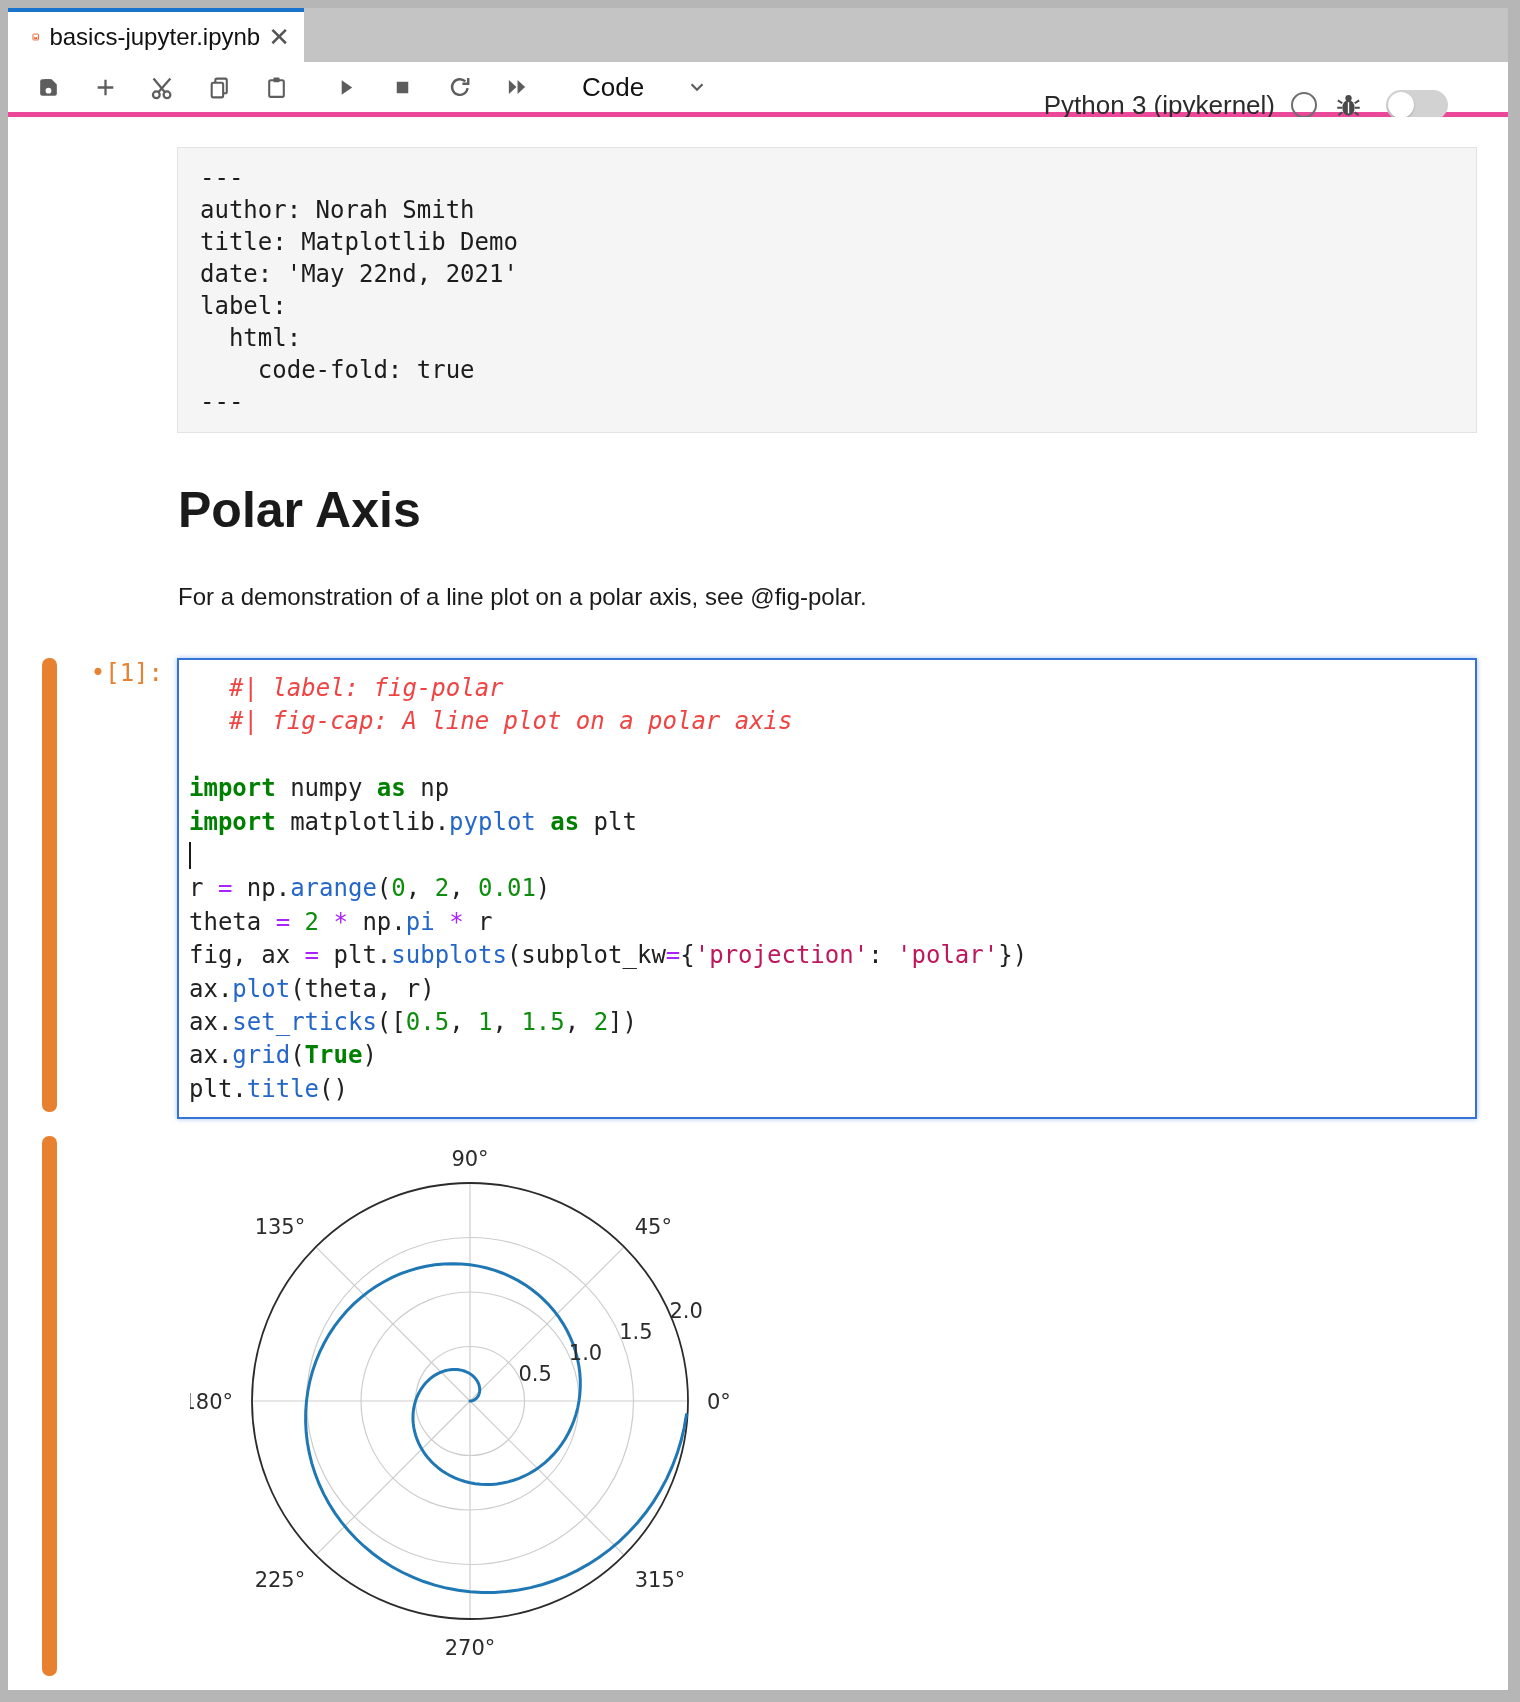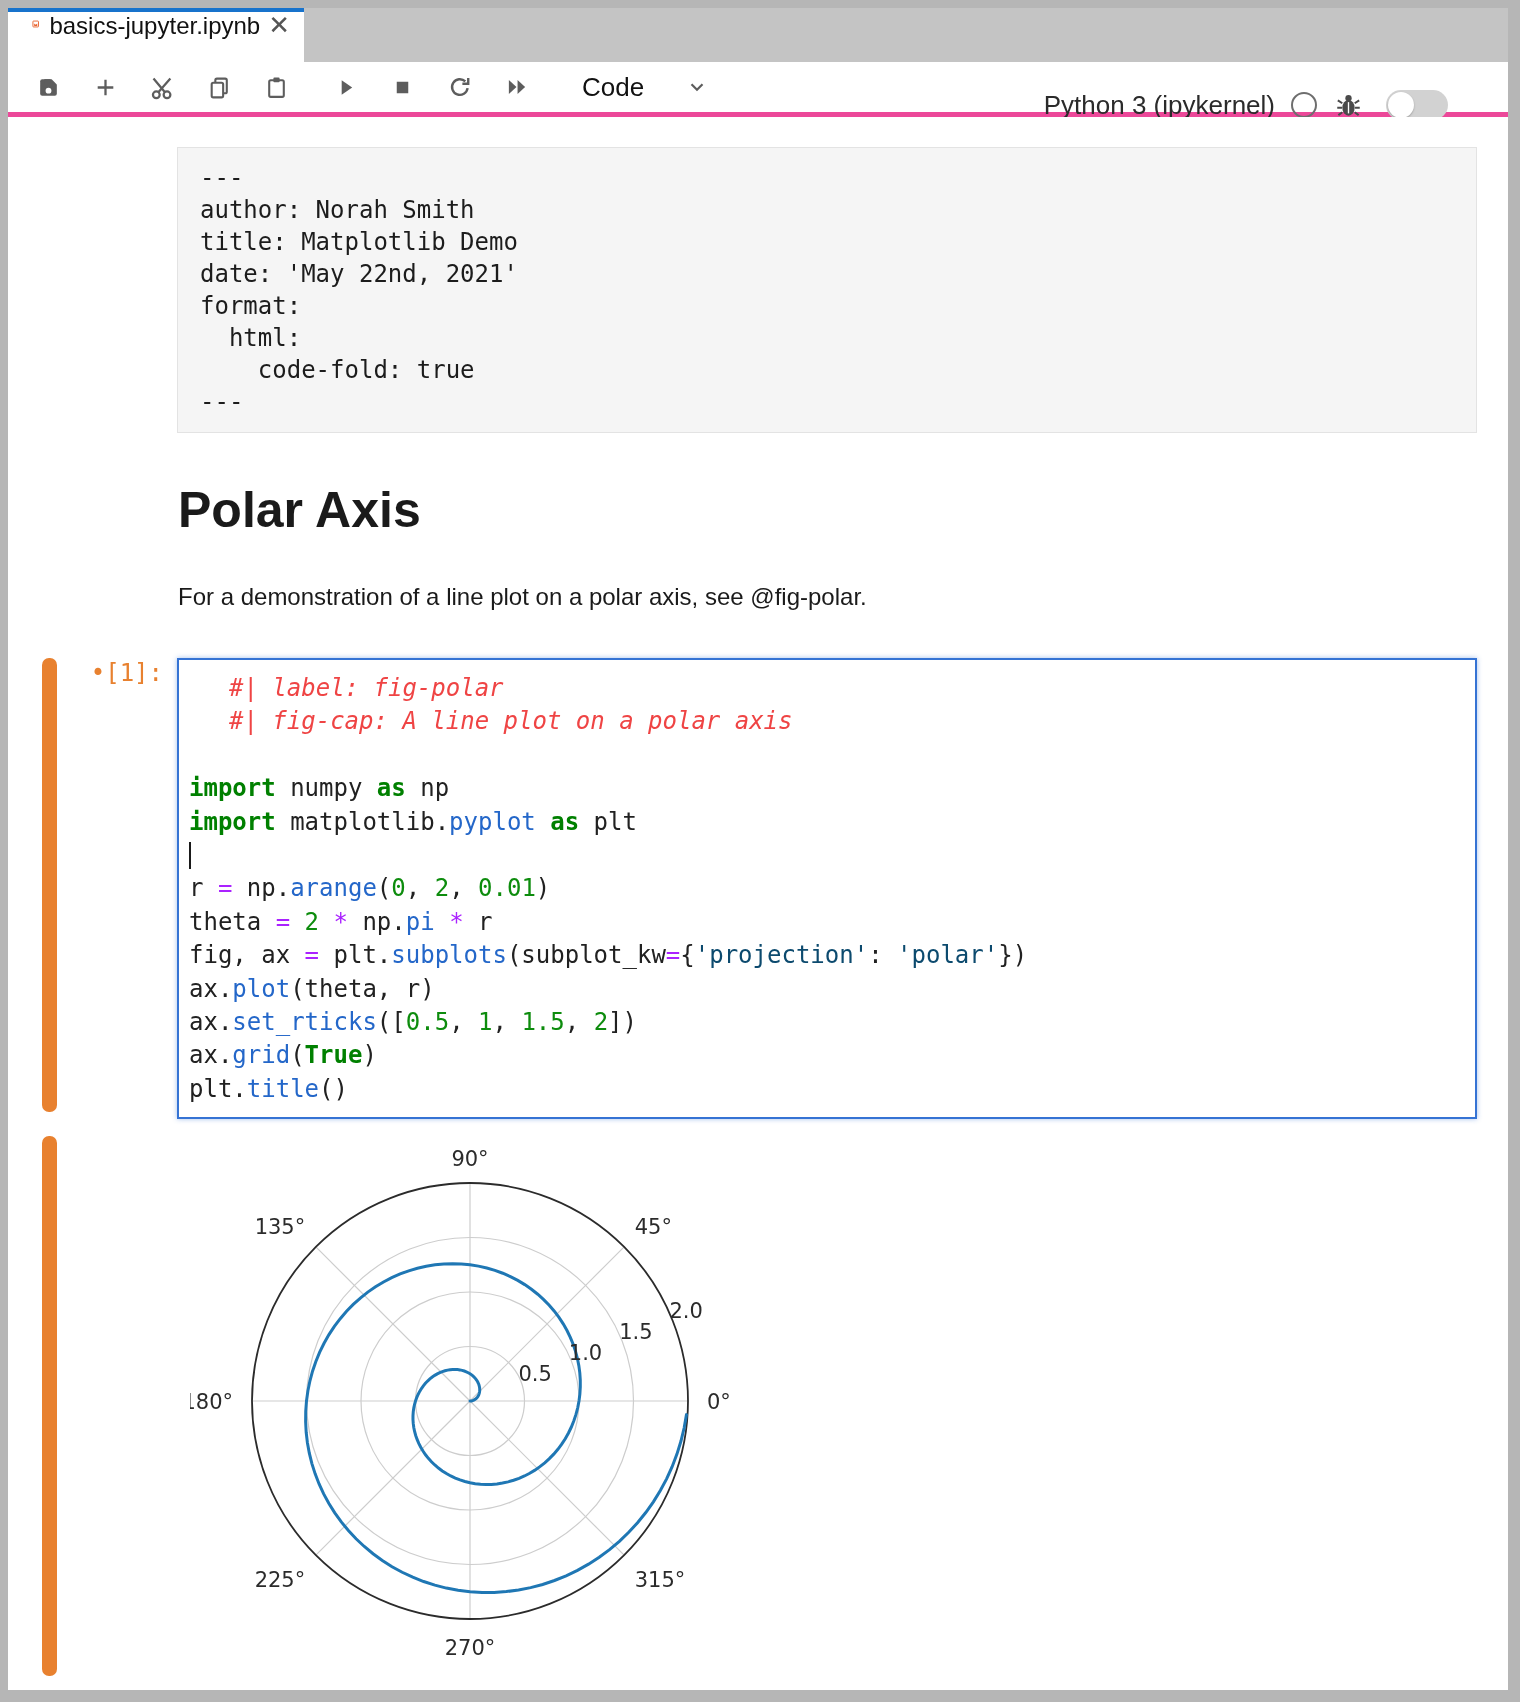--- a/index.html
+++ b/index.html
@@ -4,21 +4,21 @@
 <style>
   * { margin:0; padding:0; box-sizing:border-box; }
   html,body { width:1520px; height:1702px; }
   body { position:relative; background:#b6b6b6; font-family:"Liberation Sans", sans-serif; overflow:hidden; }
 
   .frame { position:absolute; left:8px; top:8px; width:1500px; height:1682px; background:#fff; }
 
   
   .tabbar { position:relative; height:54px; background:#c4c4c4; }
   .tab { position:absolute; left:0; top:0; width:296px; height:54px; background:#fff;
-         border-top:4px solid #1873cc; display:flex; padding:0 14px 0 24px; }
+         border-top:4px solid #1873cc; display:flex; align-items:center; padding:0 14px 0 24px; }
   .tab-title { font-size:24px; color:#111; margin-left:10px; flex:1; white-space:nowrap; }
   .tab-close { font-size:26px; color:#555; line-height:1; margin-left:8px; cursor:pointer; }
 
   
   .toolbar { height:55px; background:#fff; border-bottom:5px solid #ec4899;
              display:flex; align-items:center; padding-left:27px; }
   .tbtn { width:27px; height:27px; display:flex; align-items:center; justify-content:center; margin-right:30px; }
   .tbtn svg { display:block; }
   .gap-before { margin-left:12px; }
   .mode { display:flex; align-items:center; margin-left:22px; }
@@ -50,21 +50,21 @@
             font-family:"DejaVu Sans Mono", monospace; font-size:24px; color:#e8812f; }
 
   .code-cell { position:absolute; left:169px; top:541px; width:1300px; height:461px;
                border:2px solid #3573d4; box-shadow:0 0 5px rgba(53,115,212,.45);
                background:#fff; padding:12px 10px; }
   .code-line { font-family:"DejaVu Sans Mono", monospace; font-size:24px; line-height:33.4px; white-space:pre; }
   .tok-pl  { color:#212121; }
   .tok-kw  { color:#008000; font-weight:bold; }
   .tok-cmt { color:#ef4444; font-style:italic;margin-left:40px; }
   .tok-num { color:#0d8c0d; }
-  .tok-str { color:#0c4a6e; }
+  .tok-str { color:#be185d; }
   .tok-op  { color:#aa22ff; }
   .tok-fn  { color:#2467c9; }
   .tok-caret { display:inline-block; width:0; height:27px; border-left:2.5px solid #1a1a1a; vertical-align:text-bottom; }
 
   .plot-svg { position:absolute; left:182px; top:1014px; }
   .plot-svg text { font-family:"DejaVu Sans", sans-serif; font-size:21px; fill:#2b2b2b; }
 </style>
 </head>
 <body>
 
@@ -157,21 +157,21 @@
   </div>
 
   <div class="content">
 
     <div class="yaml-cell">
       <div id="yaml-lines">
           <div class="yaml-line">---</div>
           <div class="yaml-line">author: Norah Smith</div>
           <div class="yaml-line">title: Matplotlib Demo</div>
           <div class="yaml-line">date: 'May 22nd, 2021'</div>
-          <div class="yaml-line">format:</div>
+          <div class="yaml-line">label:</div>
           <div class="yaml-line">  html:</div>
           <div class="yaml-line">    code-fold: true</div>
           <div class="yaml-line">---</div>
         </div>
     </div>
 
     <div class="md-heading">Polar Axis</div>
     <div class="md-para">For a demonstration of a line plot on a polar axis, see @fig-polar.</div>
 
     <div class="collapser input"></div>

